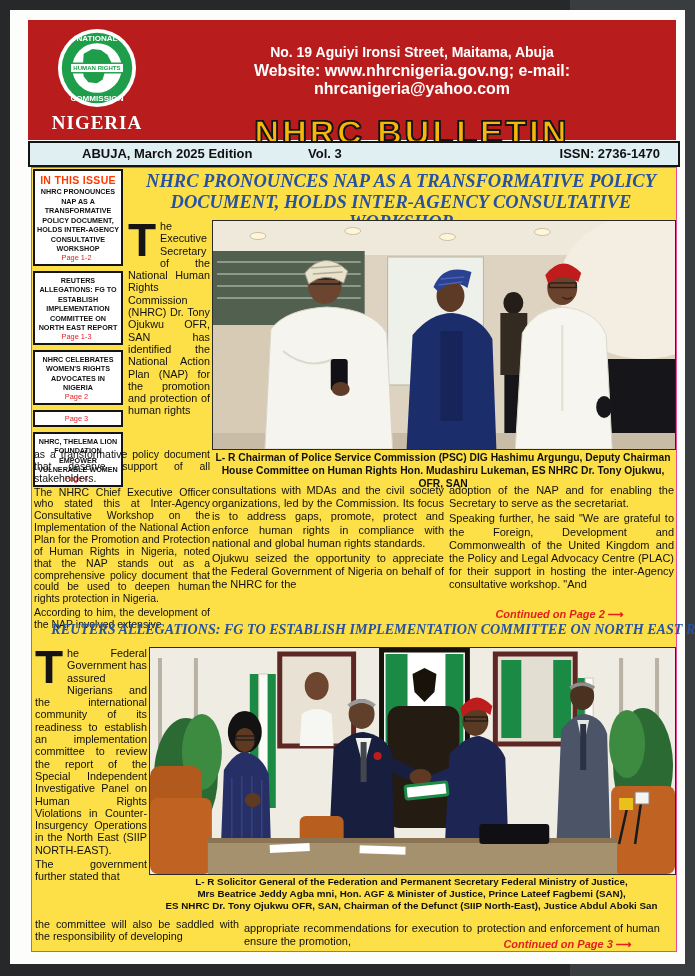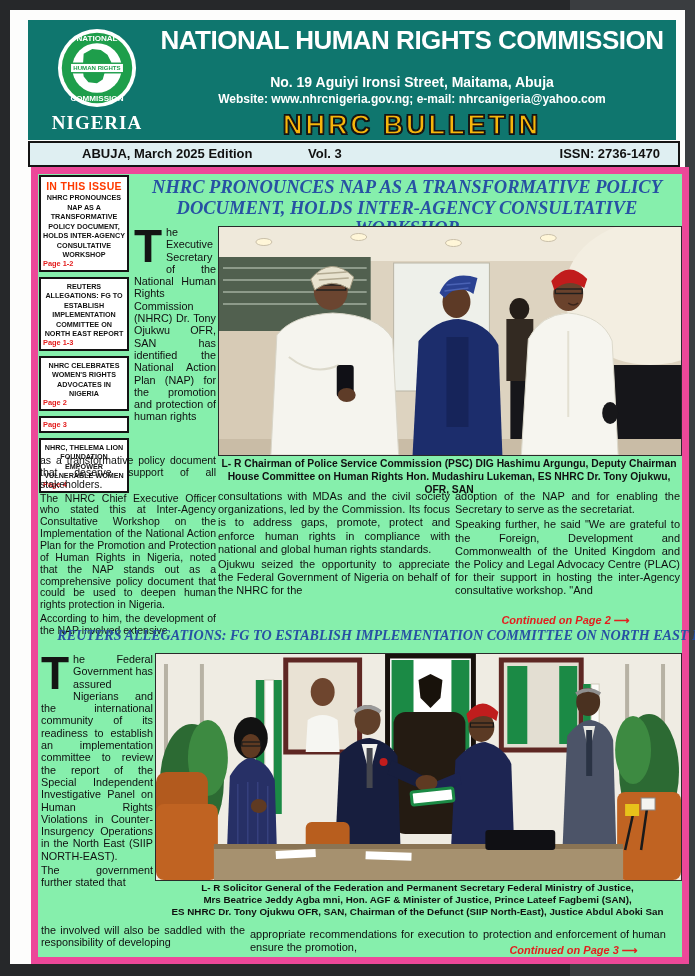--- a/index.html
+++ b/index.html
@@ -6,44 +6,44 @@
   body{
     width:695px;height:976px;position:relative;
     background:linear-gradient(90deg,#26282a 0 82%, #3a3d40 82% 100%);
     background-color:#26282a;
     font-family:"Liberation Sans",sans-serif;
     overflow:hidden;
   }
   .abs{position:absolute;}
   .page{left:10px;top:10px;width:675px;height:954px;background:#fdfdfc;}
   
-  .masthead{left:18px;top:10px;width:648px;height:120px;background:#0f766e;}
+  .masthead{left:18px;top:10px;width:648px;height:120px;background:#b91c1c;}
   .logo-wrap{left:14px;top:8px;width:110px;height:104px;text-align:center;}
   .country{color:#fff;font-family:"Liberation Serif",serif;font-weight:bold;font-size:19px;letter-spacing:1px;}
   .mast-text{left:128px;top:6px;width:512px;text-align:center;color:#fff;}
   .org-name{font-size:26px;font-weight:bold;letter-spacing:-0.5px;white-space:nowrap;line-height:1.15;}
   .addr{font-size:14px;font-weight:bold;margin-top:18px;}
-  .contact{font-size:12px;font-weight:bold;margin-top:2px;}
+  .contact{font-size:16px;font-weight:bold;margin-top:2px;}
   .bulletin{
-    margin-top:4px;font-size:27px;font-weight:bold;letter-spacing:3px;
+    margin-top:15px;font-size:34px;font-weight:bold;letter-spacing:3px;
     color:#F6B60B;-webkit-text-stroke:1.3px #141414;
     text-shadow:1px 1px 0 #141414,-1px 1px 0 #141414,1px -1px 0 #141414,-1px -1px 0 #141414;
   }
   
   .issue-bar{left:18px;top:131px;width:648px;height:22px;background:#DFEFF2;border:2px solid #141414;}
   .issue-bar span{position:absolute;top:3px;font-size:13px;font-weight:bold;color:#101010;white-space:nowrap;}
   .edition{left:52px;} .volume{left:278px;} .issn{right:18px;}
   
-  .content{left:21px;top:157px;width:644px;height:783px;border:7px solid #ec4899;background:#86efac;}
+  .content{left:21px;top:157px;width:644px;height:783px;border:1px solid #ec4899;background:#fde047;}
   
   .sidebar{left:1px;top:1px;width:90px;}
   .side-box{border:2px solid #141414;background:#fff;margin-bottom:5px;padding:3px 2px 2px;text-align:center;}
   .side-title{display:block;color:#FF3A00;font-size:10.5px;font-weight:bold;letter-spacing:.3px;margin-bottom:1px;}
   .side-text{display:block;font-size:7.2px;font-weight:bold;line-height:1.32;color:#111;}
-  .side-page{display:block;color:#E31E1E;font-size:7.4px;font-weight:bold;text-align:left;padding-right:3px;margin-top:-1px;}
+  .side-page{display:block;color:#E31E1E;font-size:7.4px;font-weight:normal;text-align:center;padding-right:3px;margin-top:-1px;}
   
   .headline{font-family:"Liberation Serif",serif;font-weight:bold;font-style:italic;color:#2751A3;text-align:center;}
   .hl1{left:96px;top:3px;width:546px;font-size:18.5px;line-height:1.12;}
   .hl2{left:0px;top:453px;width:644px;font-size:15px;white-space:nowrap;transform:scaleX(.94);transform-origin:50% 50%;}
   
   .btxt{font-size:10.8px;line-height:1.14;color:#101010;text-align:justify;}
   .btxt p{margin:0 0 2px 0;}
   .dropcap{float:left;font-size:46px;line-height:34px;font-weight:bold;color:#141414;margin:3px 4px 0 0;}
   .col-intro1{left:96px;top:52px;width:82px;}
   .leftcont1{left:2px;top:281px;width:176px;font-size:10.5px;line-height:1.13;}
@@ -77,21 +77,20 @@
         <circle cx="45" cy="42" r="26" fill="#ffffff"></circle>
         <text x="45" y="14" text-anchor="middle" font-size="8.5" font-weight="bold" fill="#ffffff" font-family="Liberation Sans, sans-serif">NATIONAL</text>
         <text x="45" y="77" text-anchor="middle" font-size="8.5" font-weight="bold" fill="#ffffff" font-family="Liberation Sans, sans-serif">COMMISSION</text>
         <path d="M31,27 l9,-5 9,1 7,5 4,8 -1,7 -6,4 -2,7 -6,4 -9,-1 -5,-6 -1,-8 z" fill="#1E9E4B"></path>
         <rect x="17" y="37" width="56" height="10" fill="#ffffff" stroke="#1E9E4B" stroke-width="1.5"></rect>
         <text x="45" y="44.6" text-anchor="middle" font-size="6.4" font-weight="bold" fill="#1E9E4B" font-family="Liberation Sans, sans-serif">HUMAN RIGHTS</text>
       </svg>
       <div class="country">NIGERIA</div>
     </div>
     <div class="abs mast-text">
-      <div class="org-name">NATIONAL HUMAN RIGHTS COMMISSION</div>
       <div class="addr">No. 19 Aguiyi Ironsi Street, Maitama, Abuja</div>
       <div class="contact">Website: www.nhrcnigeria.gov.ng; e-mail: nhrcanigeria@yahoo.com</div>
       <div class="bulletin">NHRC BULLETIN</div>
     </div>
   </div>
 
   <div class="abs issue-bar">
     <span class="edition">ABUJA, March 2025 Edition</span>
     <span class="volume">Vol. 3</span>
     <span class="issn">ISSN: 2736-1470</span>
@@ -286,21 +285,21 @@
         <rect x="486" y="144" width="14" height="12" fill="#f4f4f0" stroke="#888"></rect>
       </svg>
     </div>
 
     <div class="abs cap cap2">
       <div>L- R Solicitor General of the Federation and Permanent Secretary Federal Ministry of Justice,</div>
       <div>Mrs Beatrice Jeddy Agba mni, Hon. AGF &amp; Minister of Justice, Prince Lateef Fagbemi (SAN),</div>
       <div>ES NHRC Dr. Tony Ojukwu OFR, SAN, Chairman of the Defunct (SIIP North-East), Justice Abdul Aboki San</div>
     </div>
 
-    <div class="abs btxt botleft2">the involved will also be saddled with the responsibility of developing</div>
+    <div class="abs btxt botleft2">the committee will also be saddled with the responsibility of developing</div>
     <div class="abs btxt botmid2">appropriate recommendations for execution to ensure the promotion,</div>
     <div class="abs btxt botright2">protection and enforcement of human</div>
 
     <div class="abs continued cont2">
       <span>Continued on Page 3</span>
       <span class="arrow">⟶</span>
     </div>
 
   </div>
 </div>

